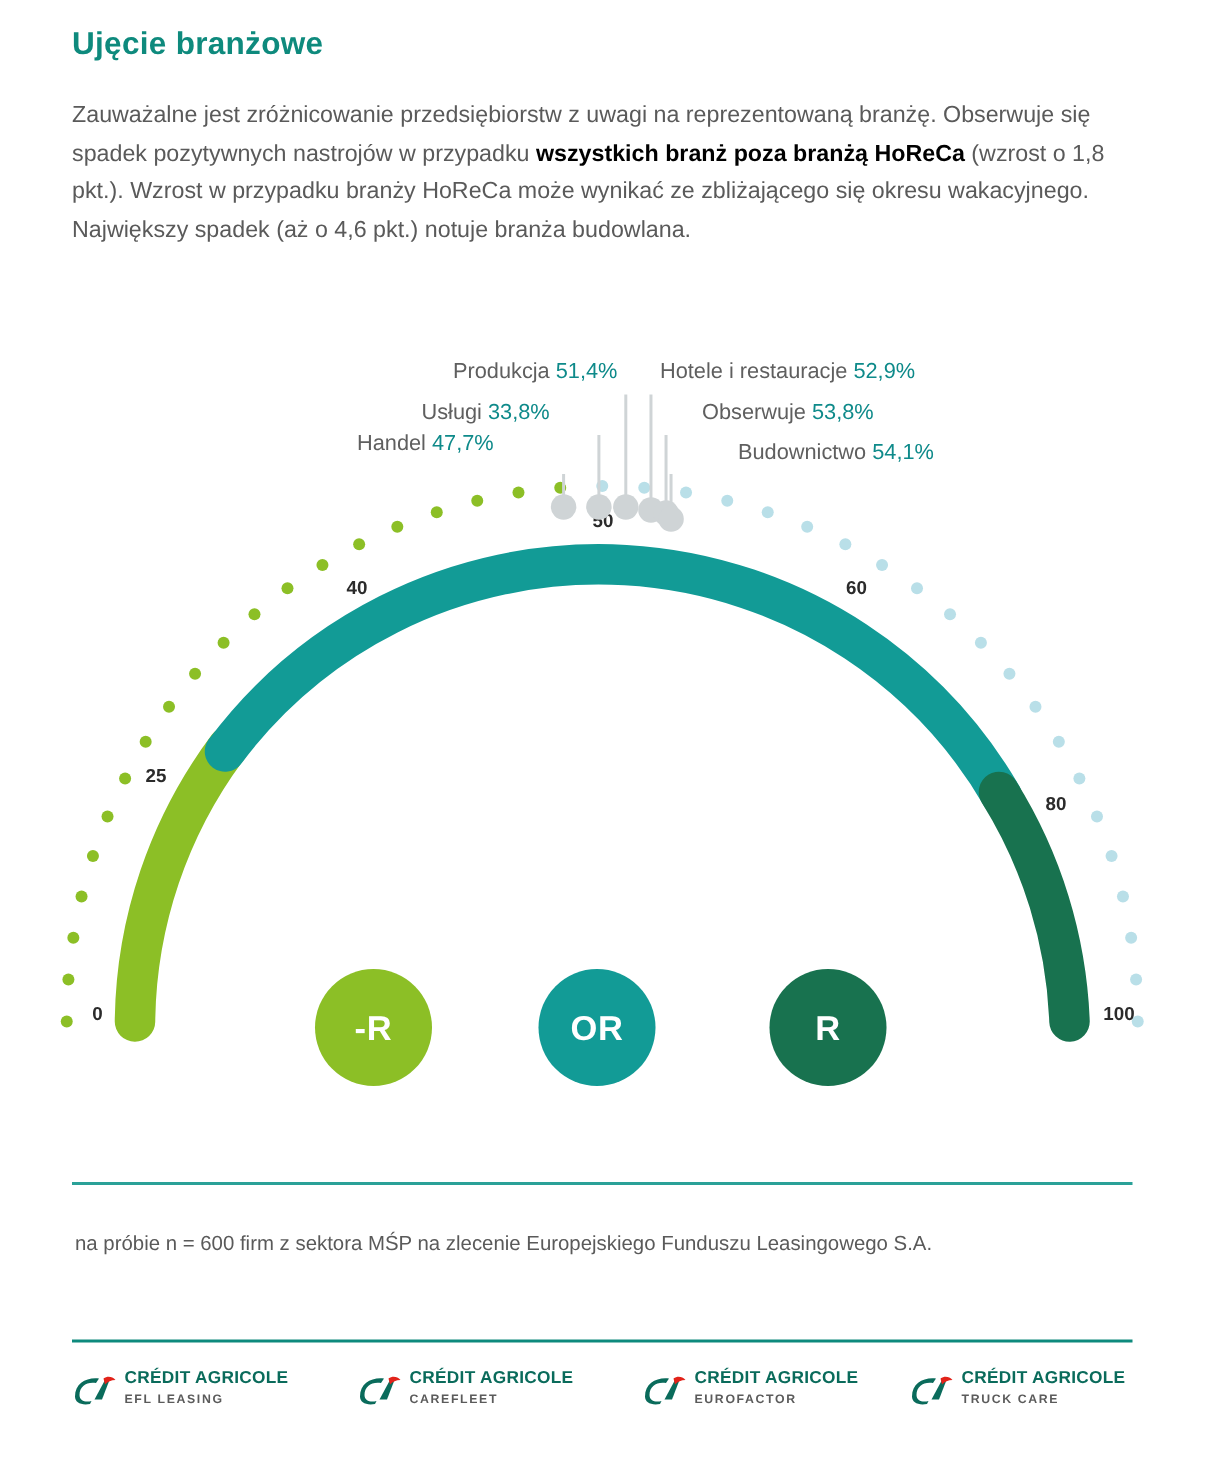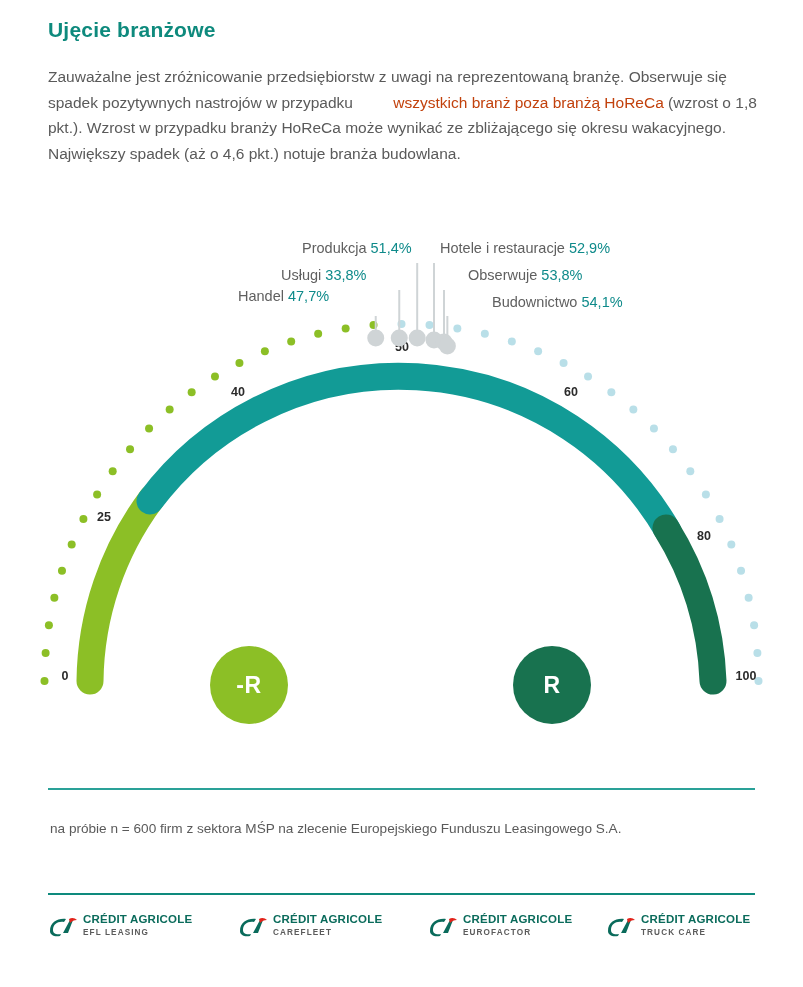--- a/index.html
+++ b/index.html
@@ -16,21 +16,21 @@
   
   .title{
     position:absolute;left:48px;top:18px;
     font-size:21px;font-weight:bold;color:#0e8a7d;
     letter-spacing:.2px;
   }
   .intro{
     position:absolute;left:48px;top:64px;width:715px;
     font-size:15.5px;line-height:25.5px;color:#5a5a5a;
   }
-  .intro b{color:#c2410c;font-weight:normal;margin-left:36px;}
+  .intro b{color:#000000;font-weight:bold;}
   .gauge-svg{position:absolute;left:0;top:0;}
 
   
   .callout{
     position:absolute;
     font-size:14.5px;
     color:#5f5f5f;
     white-space:nowrap;
   }
   .callout .val{color:#0e8a8a;font-weight:normal;}
@@ -162,20 +162,23 @@
         <line x1="444.02" y1="290" x2="444.02" y2="342" stroke="#cfd4d6" stroke-width="2"></line>
         <circle cx="444.02" cy="342" r="8.5" fill="#cfd4d6"></circle>
         <line x1="447.36" y1="316" x2="447.36" y2="346" stroke="#cfd4d6" stroke-width="2"></line>
         <circle cx="447.36" cy="346" r="8.5" fill="#cfd4d6"></circle>
       </g>
   </svg>
 
   <div class="badge" style="left:210px;top:646px;background:#8cbf26;">
     <span>-R</span>
   </div>
+  <div class="badge" style="left:359px;top:646px;background:#129b96;">
+    <span>OR</span>
+  </div>
   <div class="badge" style="left:513px;top:646px;background:#18724f;">
     <span>R</span>
   </div>
 
   <div class="rule" style="top:788px;"></div>
 
   <div class="source">
     <div>na próbie n = 600 firm z sektora MŚP na zlecenie Europejskiego Funduszu Leasingowego S.A.</div>
   </div>
 

